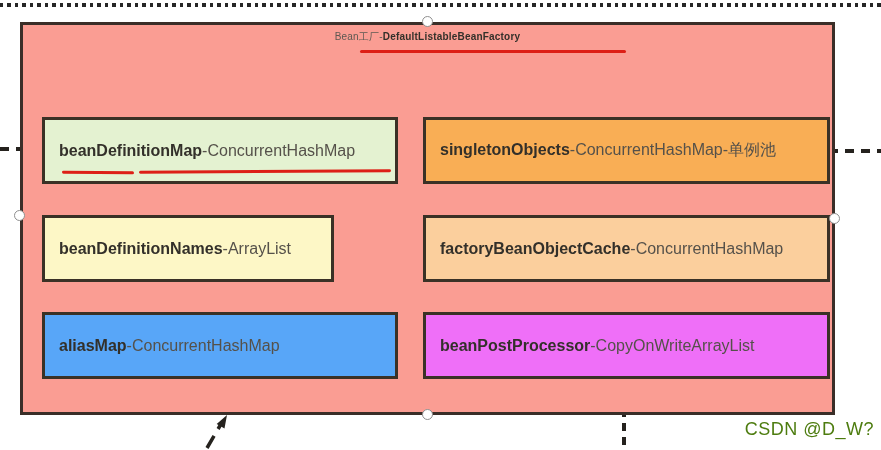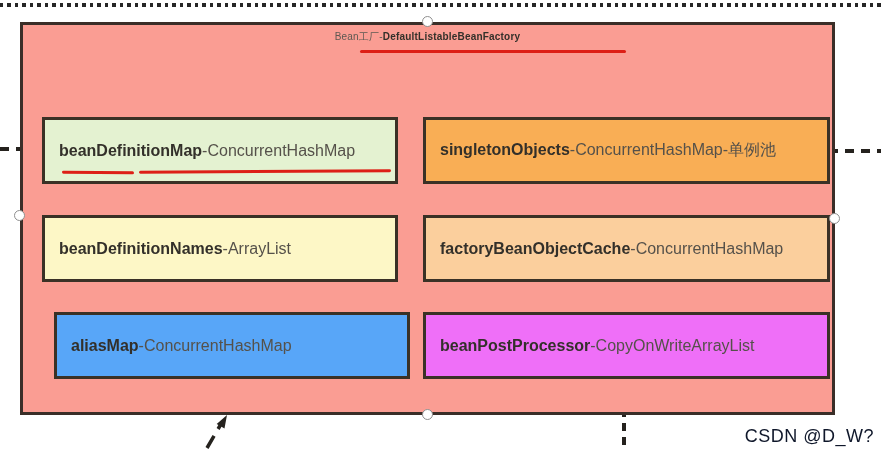--- a/index.html
+++ b/index.html
@@ -36,23 +36,23 @@
     position: absolute; height: 67px;
     border: 3px solid #3a3126;
     display: flex; align-items: center;
     padding-left: 14px;
     font-size: 16px; color: #55514a;
     white-space: nowrap;
   }
   .member b { color: #33302a; font-weight: 700; }
   .m0 { left: 19px;  top: 92px;  width: 356px; }
   .m1 { left: 400px; top: 92px;  width: 407px; }
-  .m2 { left: 19px;  top: 190px; width: 356px; }
+  .m2 { left: 19px;  top: 190px; width: 292px; }
   .m3 { left: 400px; top: 190px; width: 407px; }
-  .m4 { left: 19px;  top: 287px; width: 356px; margin-left: 12px; }
+  .m4 { left: 19px;  top: 287px; width: 356px; }
   .m5 { left: 400px; top: 287px; width: 407px; }
   
   .red-stroke { position: absolute; height: 3px; border-radius: 2px; }
   .stroke-a { left: 17px; top: 51px; width: 72px; transform: rotate(.6deg); }
   .stroke-b { left: 94px; top: 50px; width: 252px; transform: rotate(-.3deg); }
   
   .dash-h {
     position: absolute; height: 3.5px;
     background: repeating-linear-gradient(90deg, #25221e 0 9px, transparent 9px 16px);
   }
@@ -70,21 +70,21 @@
   }
   .h-top    { left: 422px; top: 16px; }
   .h-left   { left: 14px;  top: 210px; }
   .h-right  { left: 829px; top: 213px; }
   .h-bottom { left: 422px; top: 409px; }
   
   .arrow-svg { position: absolute; left: 198px; top: 414px; }
   
   .watermark {
     position: absolute; right: 7px; top: 419px;
-    font-size: 18px; color: #0f172a; letter-spacing: .5px; margin-top: 7px;
+    font-size: 18px; color: #4d7c0f; letter-spacing: .5px;
   }
 </style>
 </head>
 <body>
 
 <div class="top-dotted"></div>
 
 <div class="dash-h dash-left"></div>
 <div class="dash-h dash-right"></div>
 <div class="dash-v dash-bottom"></div>

